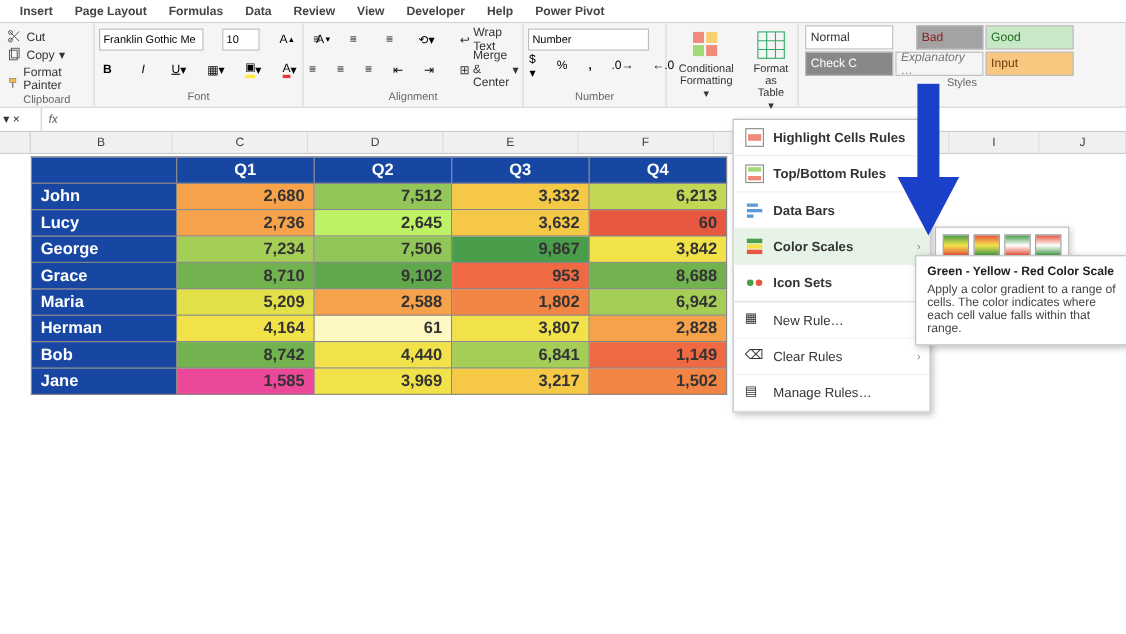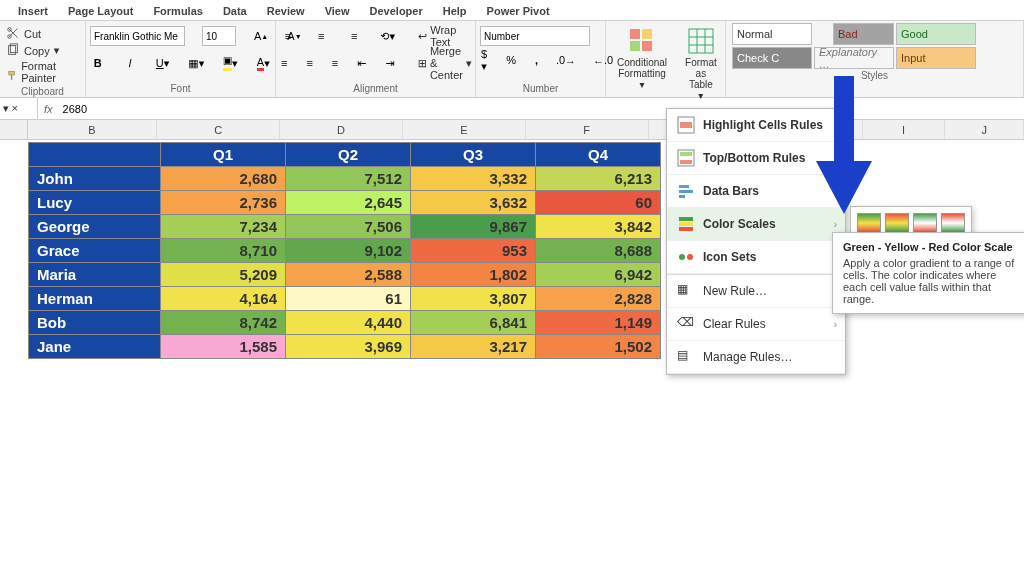--- a/index.html
+++ b/index.html
@@ -191,21 +191,20 @@
       <div class="stylecell" style="font-style:italic;color:#777;">Explanatory …</div>
       <div class="stylecell" style="background:#f8c880;color:#6a3b0a;">Input</div>
     </div>
     <div class="group-label">Styles</div>
   </div>
 </div>
 
 <div class="formula-bar">
   <div class="namebox">▾ ×</div>
   <div class="fxlabel">fx</div>
-  <input class="fxinput" value="2680" style="">
 </div>
 
 <div class="grid-area">
   <div class="colheads">
     <div class="rowheadspace"></div>
     <div class="colhead" style="width:132px;">B</div>
     <div class="colhead">C</div>
     <div class="colhead">D</div>
     <div class="colhead">E</div>
     <div class="colhead">F</div>
@@ -267,21 +266,21 @@
         </tr>
     <tr>
           <th class="rowname">Bob</th>
           <td class="val" style="background:#72b350;">8,742</td>
           <td class="val" style="background:#f2e24a;">4,440</td>
           <td class="val" style="background:#a5ce57;">6,841</td>
           <td class="val" style="background:#ef6a42;">1,149</td>
         </tr>
     <tr>
           <th class="rowname">Jane</th>
-          <td class="val" style="background:#f9a8d4;">1,585</td>
+          <td class="val" style="background:#ec4899;">1,585</td>
           <td class="val" style="background:#f2e24a;">3,969</td>
           <td class="val" style="background:#f5c846;">3,217</td>
           <td class="val" style="background:#f28444;">1,502</td>
         </tr>
   </tbody>
     </table>
 </div>
 
 <div class="cf-menu">
   <div class="cf-item">

